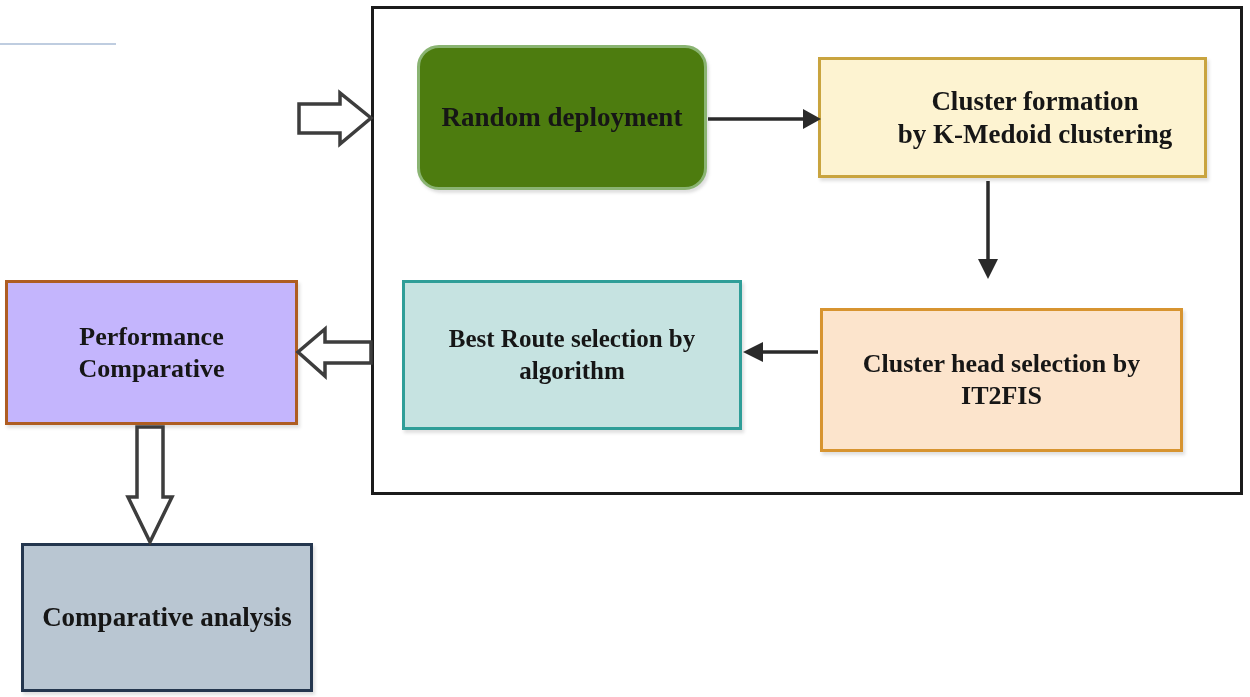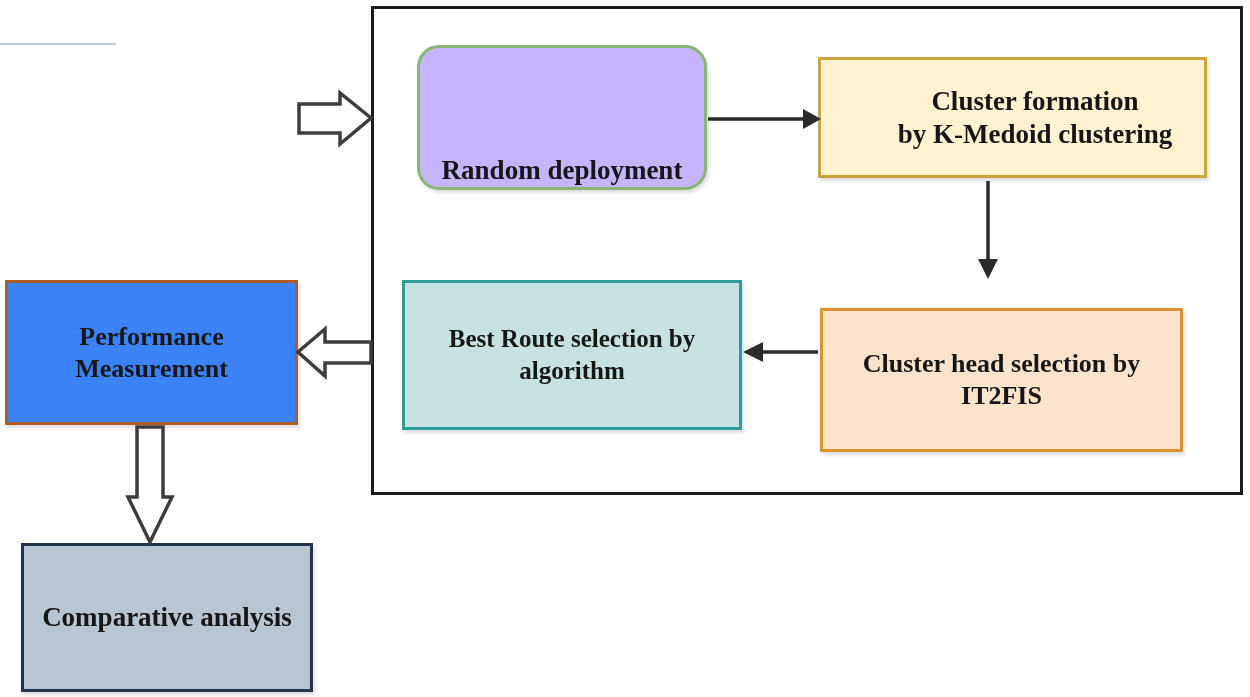--- a/index.html
+++ b/index.html
@@ -49,42 +49,42 @@
 </head>
 <body>
 
 <div class="stage" style="color: rgb(22, 22, 22);">
 
   <div id="artifact-line" style="background-color: rgb(169, 188, 214);"></div>
 
   <div id="container-frame" style="border-color: rgb(27, 27, 27);"></div>
 
 
-  <div class="box" id="box-random" style="background-color: #c4b5fd; border-color: rgb(138, 180, 114); justify-content: flex-end;">
+  <div class="box" id="box-random" style="background-color: #4d7c0f; border-color: rgb(138, 180, 114);">
     <div class="line">Random deployment</div>
   </div>
 
   <div class="box" id="box-cluster-formation" style="background-color: rgb(253, 243, 209); border-color: rgb(201, 164, 63);">
     <div class="line">Cluster formation</div>
     <div class="line">by K-Medoid clustering</div>
   </div>
 
   <div class="box" id="box-cluster-head" style="background-color: rgb(252, 228, 204); border-color: rgb(215, 148, 48);">
     <div class="line">Cluster head selection by</div>
     <div class="line">IT2FIS</div>
   </div>
 
   <div class="box" id="box-best-route" style="background-color: rgb(198, 227, 225); border-color: rgb(47, 158, 152);">
     <div class="line">Best Route selection by</div>
     <div class="line">algorithm</div>
   </div>
 
-  <div class="box" id="box-performance" style="background-color: #3b82f6; border-color: rgb(174, 93, 34);">
+  <div class="box" id="box-performance" style="background-color: #c4b5fd; border-color: rgb(174, 93, 34);">
     <div class="line">Performance</div>
-    <div class="line">Measurement</div>
+    <div class="line">Comparative</div>
   </div>
 
   <div class="box" id="box-comparative" style="background-color: rgb(185, 198, 210); border-color: rgb(36, 54, 78);">
     <div class="line">Comparative analysis</div>
   </div>
 
   <svg id="arrow-layer" viewBox="0 0 1250 697">
 
     <polygon points="299,104 340,104 340,93 371,118 340,144 340,133 299,133" stroke-width="3.5" stroke-linejoin="miter" stroke="#3d3d3d" fill="#ffffff"></polygon>
 

